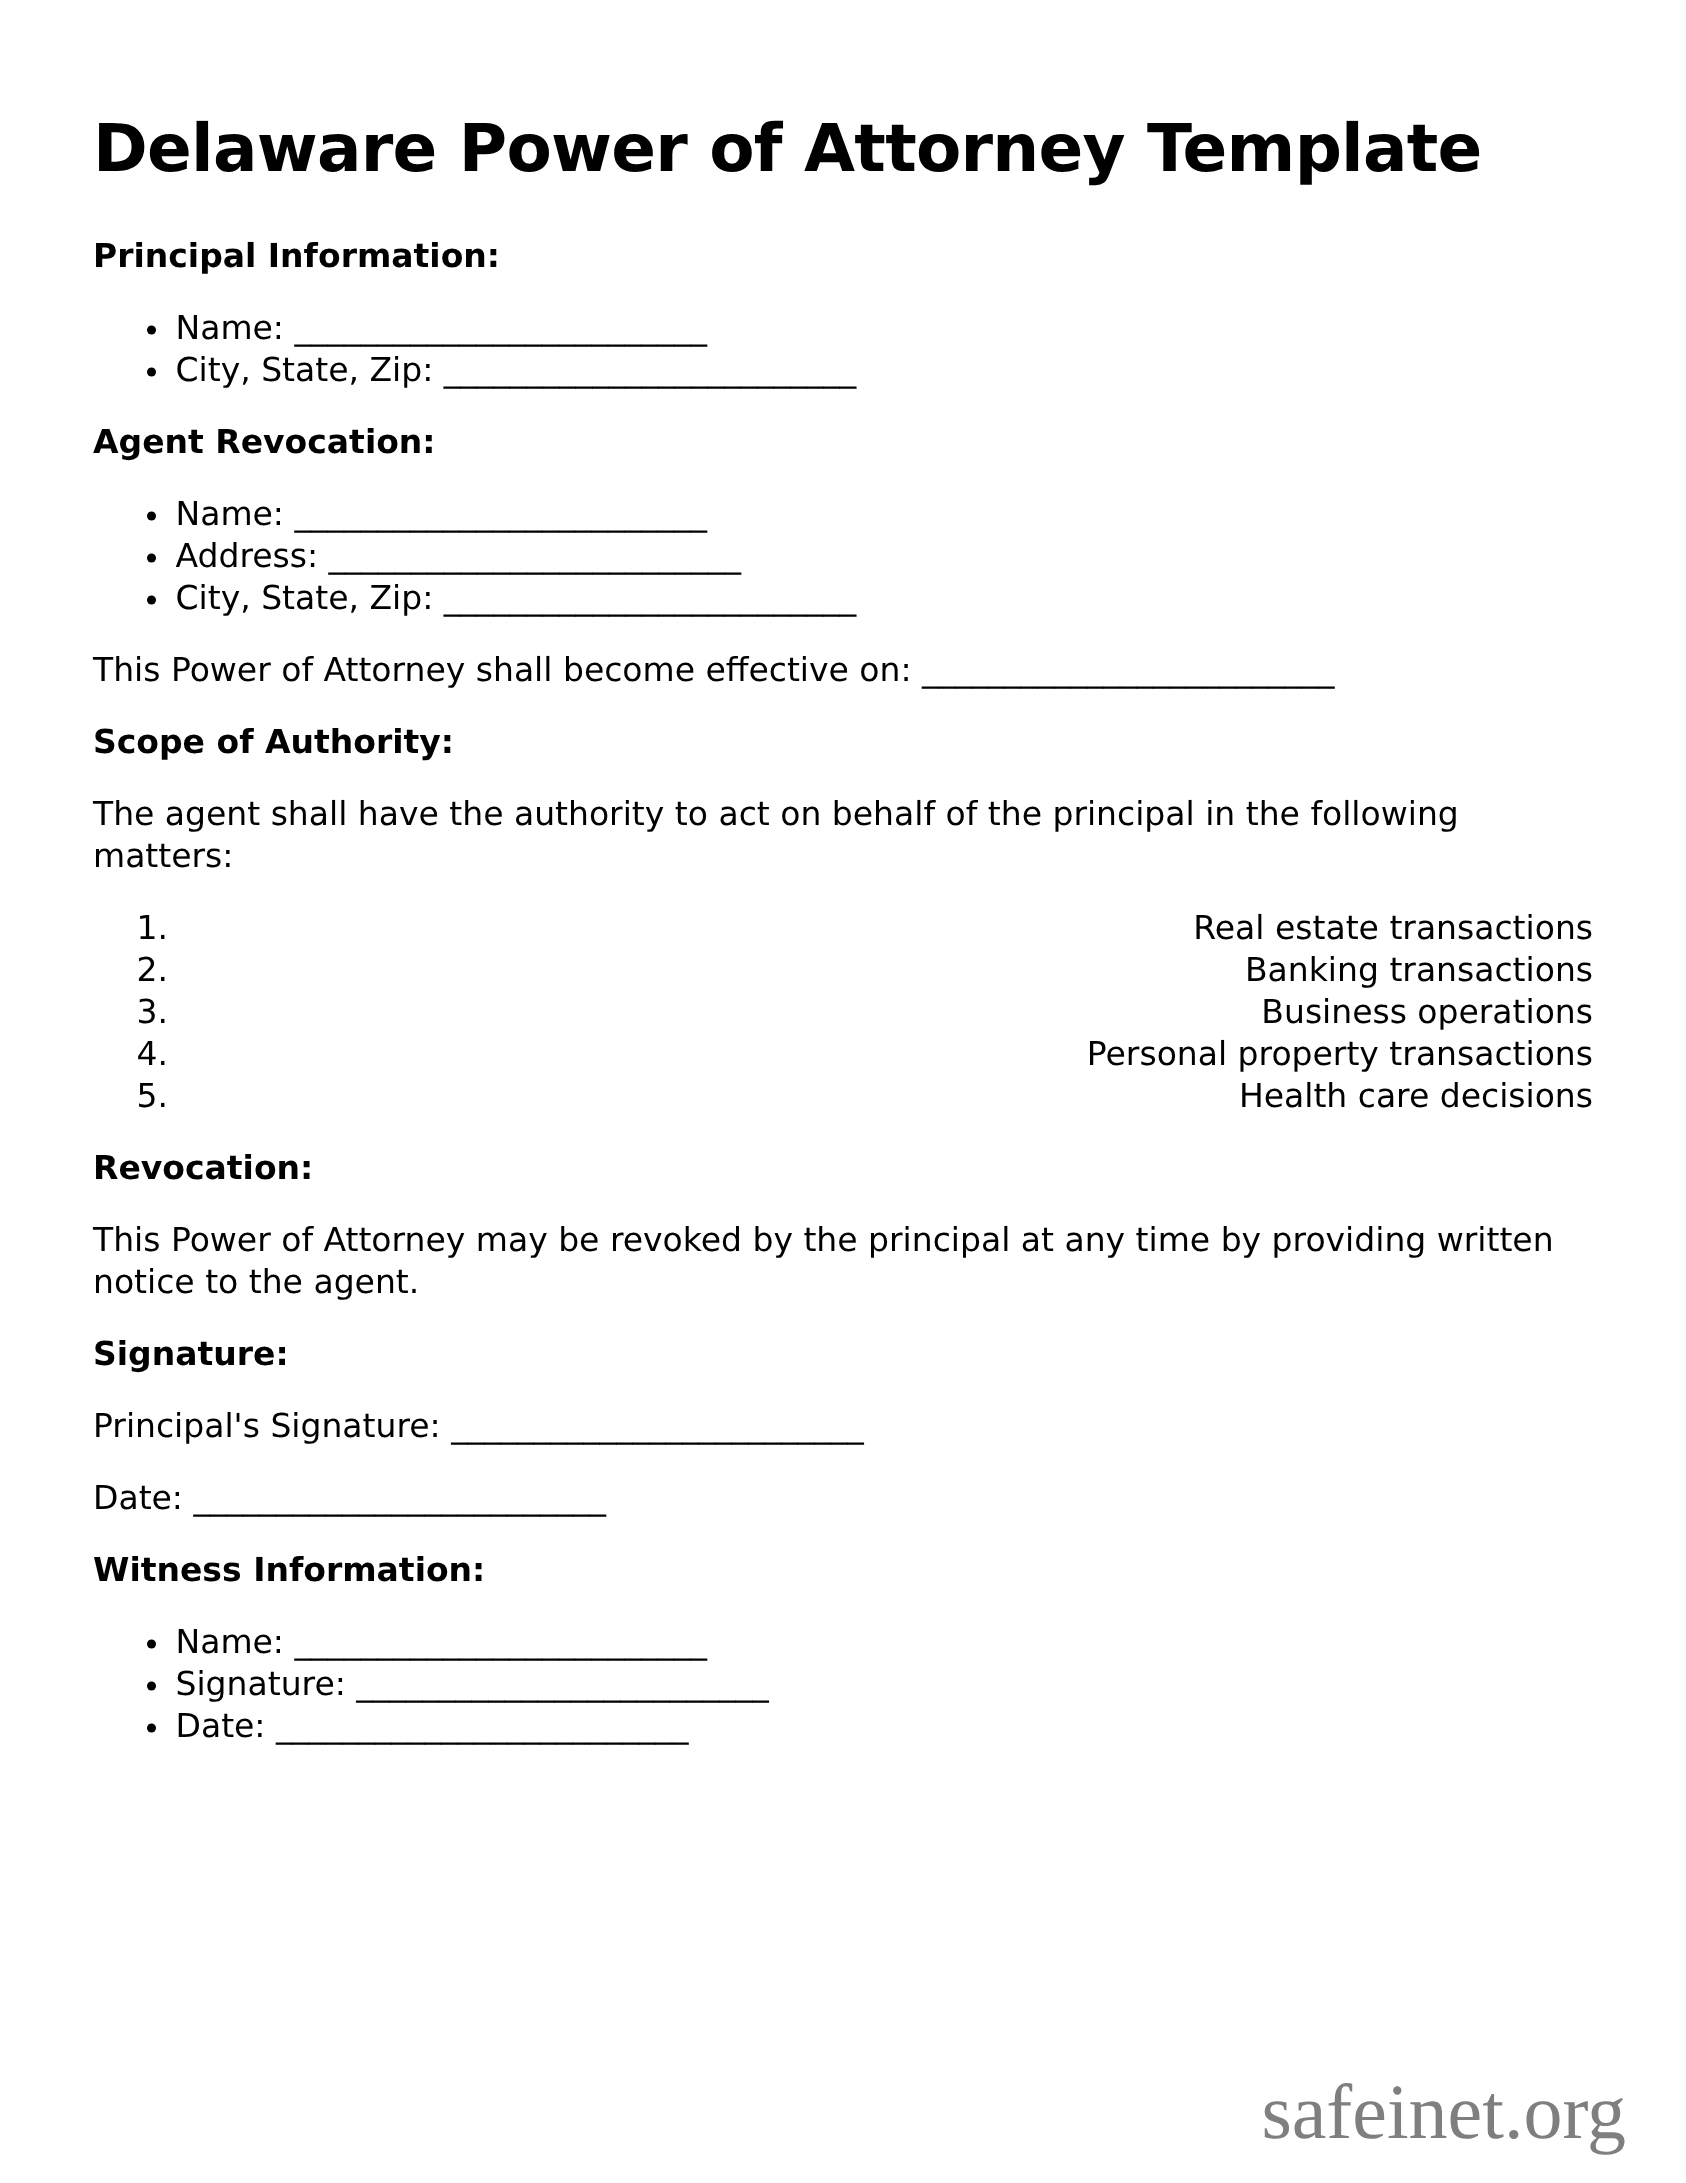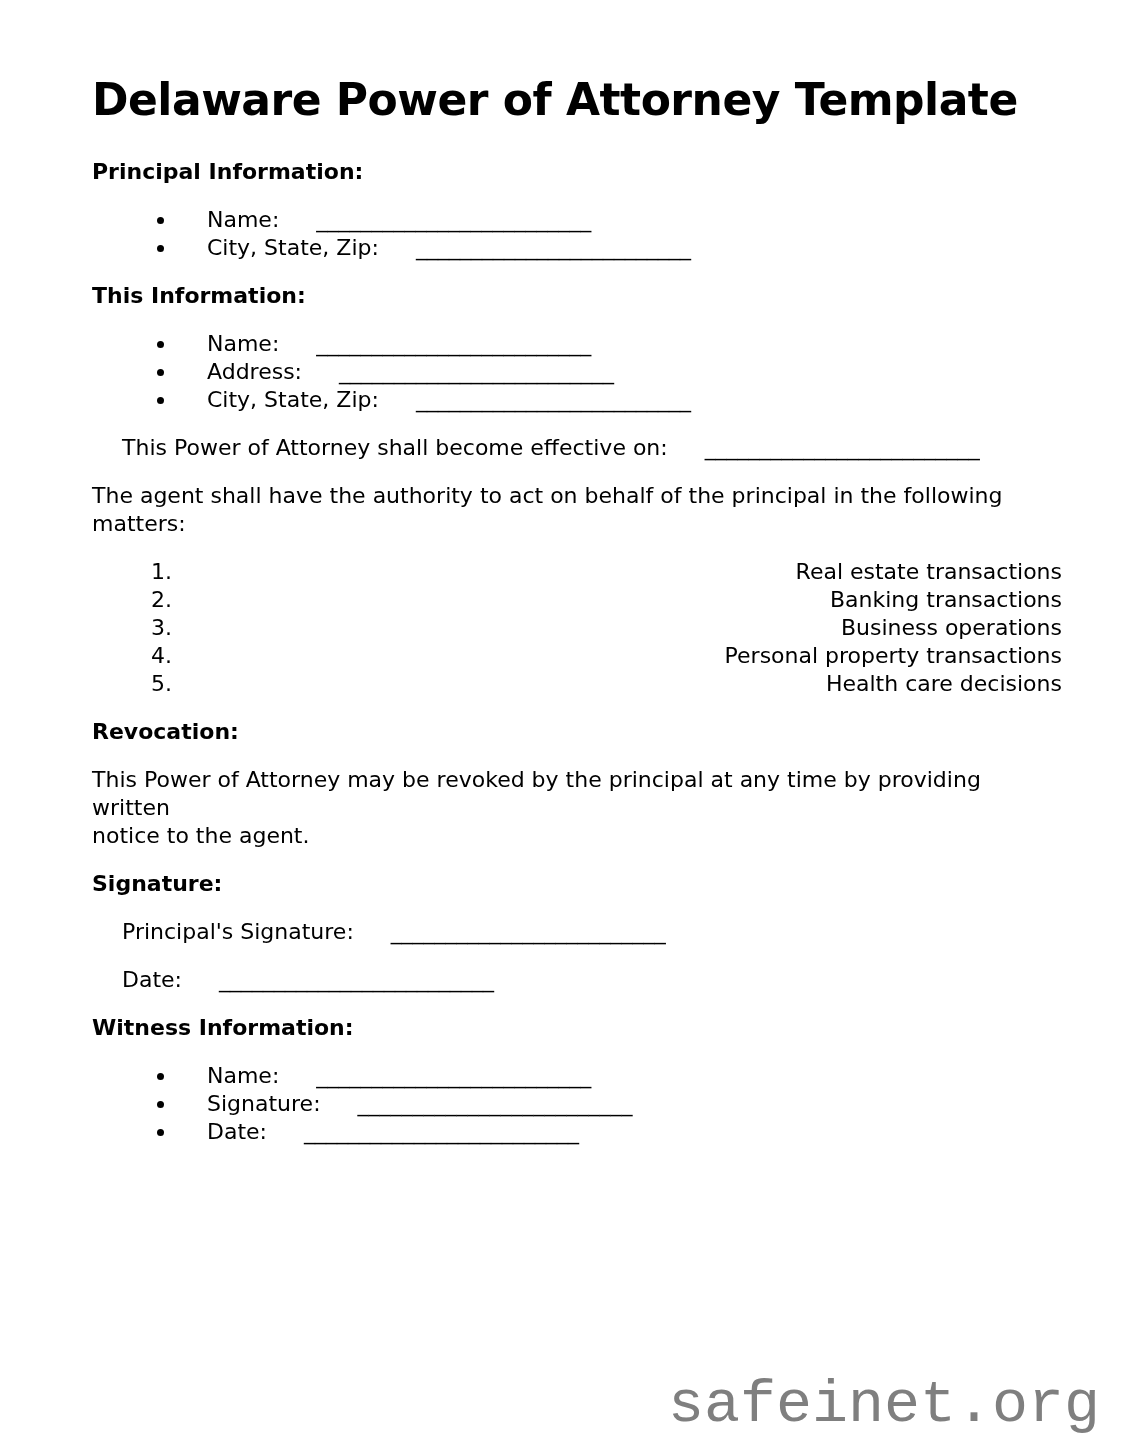--- a/index.html
+++ b/index.html
@@ -1,15 +1,15 @@
 <!DOCTYPE html>
 <html><head>
 <meta charset="utf-8">
 <style>
-  * { box-sizing: border-box; margin-left: 30px; }
+  * { box-sizing: border-box; }
   html, body { margin: 0; padding: 0; }
   body {
     width: 1124px;
     height: 1455px;
     background: #ffffff;
     color: #000000;
     font-family: "DejaVu Sans", sans-serif;
     font-size: 22px;
     line-height: 28px;
     position: relative;
@@ -24,51 +24,52 @@
     letter-spacing: -0.5px;
   }
   p { margin: 20px 0; }
   p.multi { white-space: pre-line; }
   p.heading { font-weight: bold; }
   ul.fields { margin: 20px 0; padding-left: 55px; list-style: disc; }
   ol.numbered { margin: 20px 0; padding-left: 57px; list-style: decimal; text-align: right; }
   li { line-height: 28px; }
   .watermark {
     position: absolute;
-    right: 24px;
+    right: 40px;
     bottom: 20px;
-    font-family: Liberation Mono, monospace;
-    font-size: 60px;
+    font-family: Liberation Serif, serif;
+    font-size: 52px;
     line-height: 1;
     color: #7f7f7f;
   }
 </style>
 </head>
 <body>
 
 <main class="page">
 
   <h1 class="doc-title">Delaware Power of Attorney Template</h1>
 
 
   <p class="heading">Principal Information:</p>
   <ul class="fields">
     <li><span>Name:</span> <span>_________________________</span></li>
     <li><span>City, State, Zip:</span> <span>_________________________</span></li>
   </ul>
 
-  <p class="heading">This Information:</p>
+  <p class="heading">Agent Revocation:</p>
   <ul class="fields">
     <li><span>Name:</span> <span>_________________________</span></li>
     <li><span>Address:</span> <span>_________________________</span></li>
     <li><span>City, State, Zip:</span> <span>_________________________</span></li>
   </ul>
 
   <p><span>This Power of Attorney shall become effective on:</span> <span>_________________________</span></p>
 
+  <p class="heading">Scope of Authority:</p>
   <p class="multi">The agent shall have the authority to act on behalf of the principal in the following
 matters:</p>
   <ol class="numbered">
     <li>Real estate transactions</li>
     <li>Banking transactions</li>
     <li>Business operations</li>
     <li>Personal property transactions</li>
     <li>Health care decisions</li>
   </ol>
 

